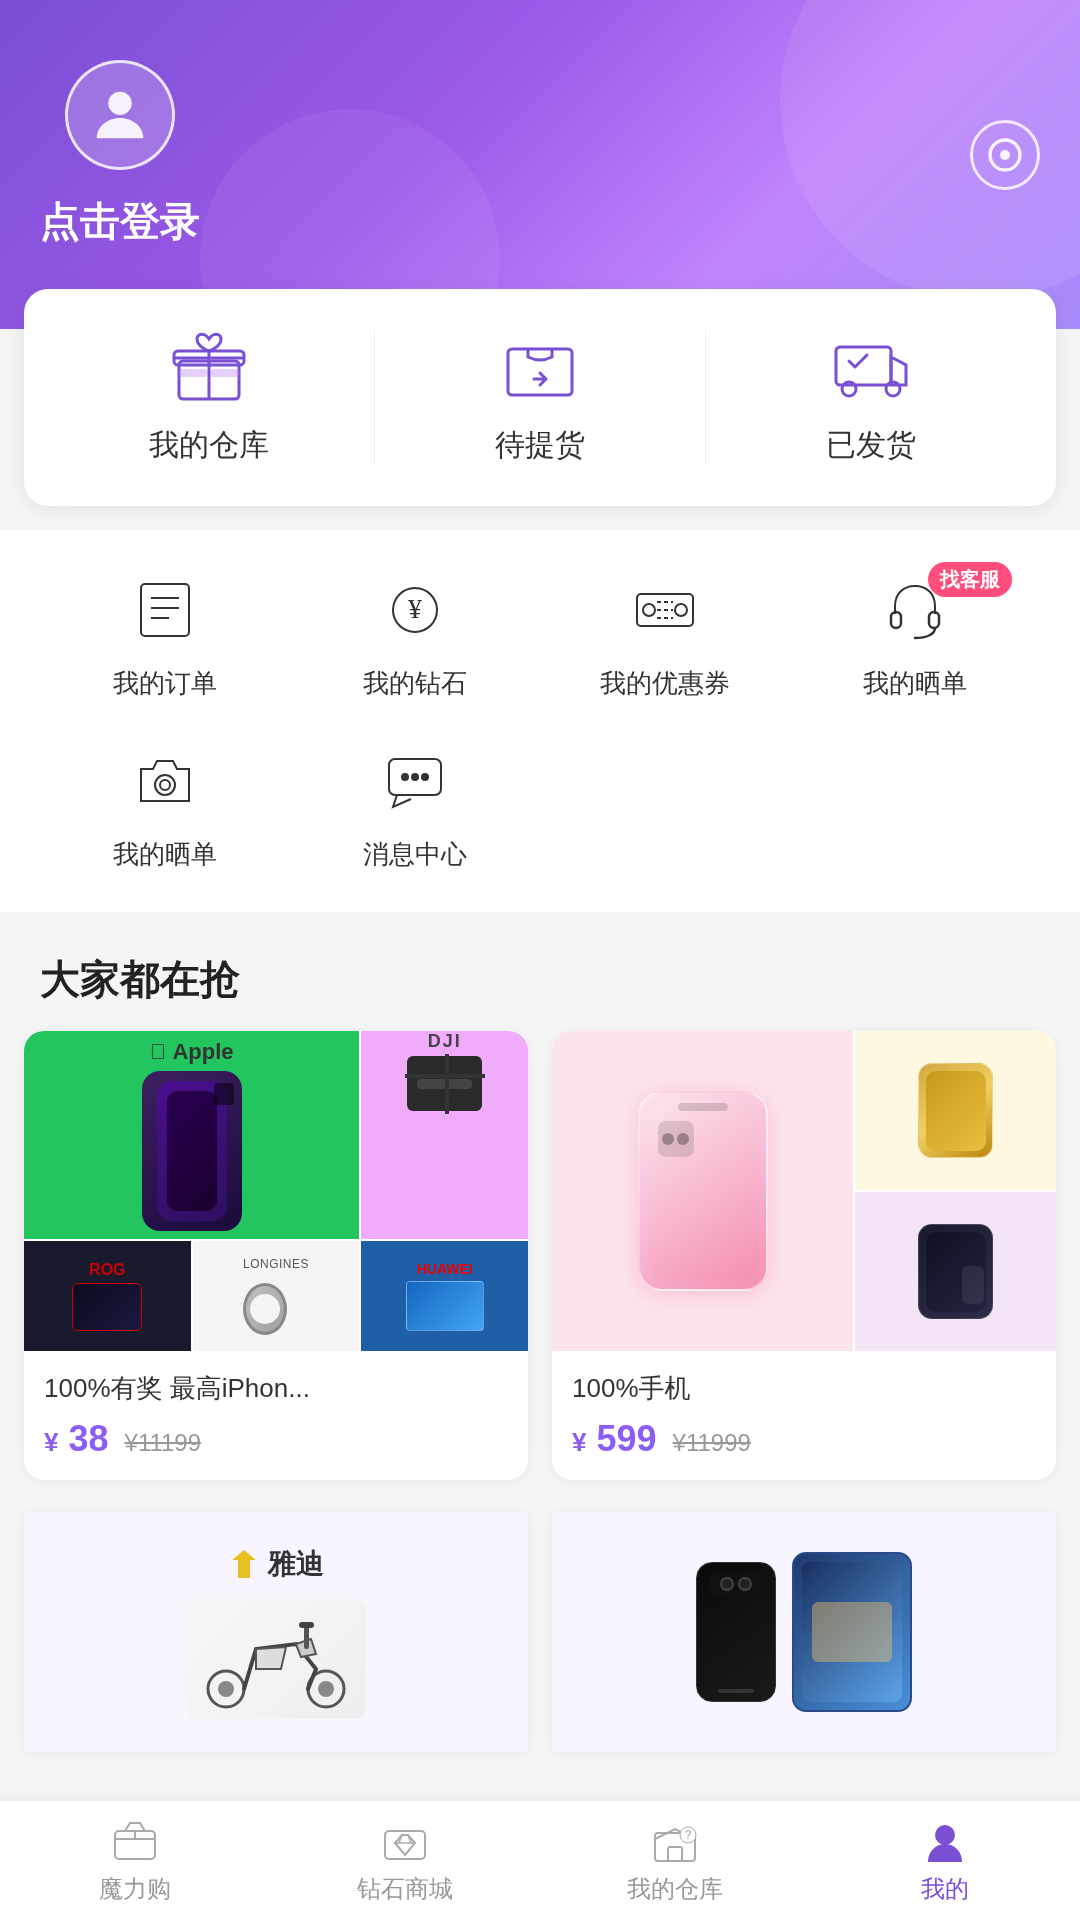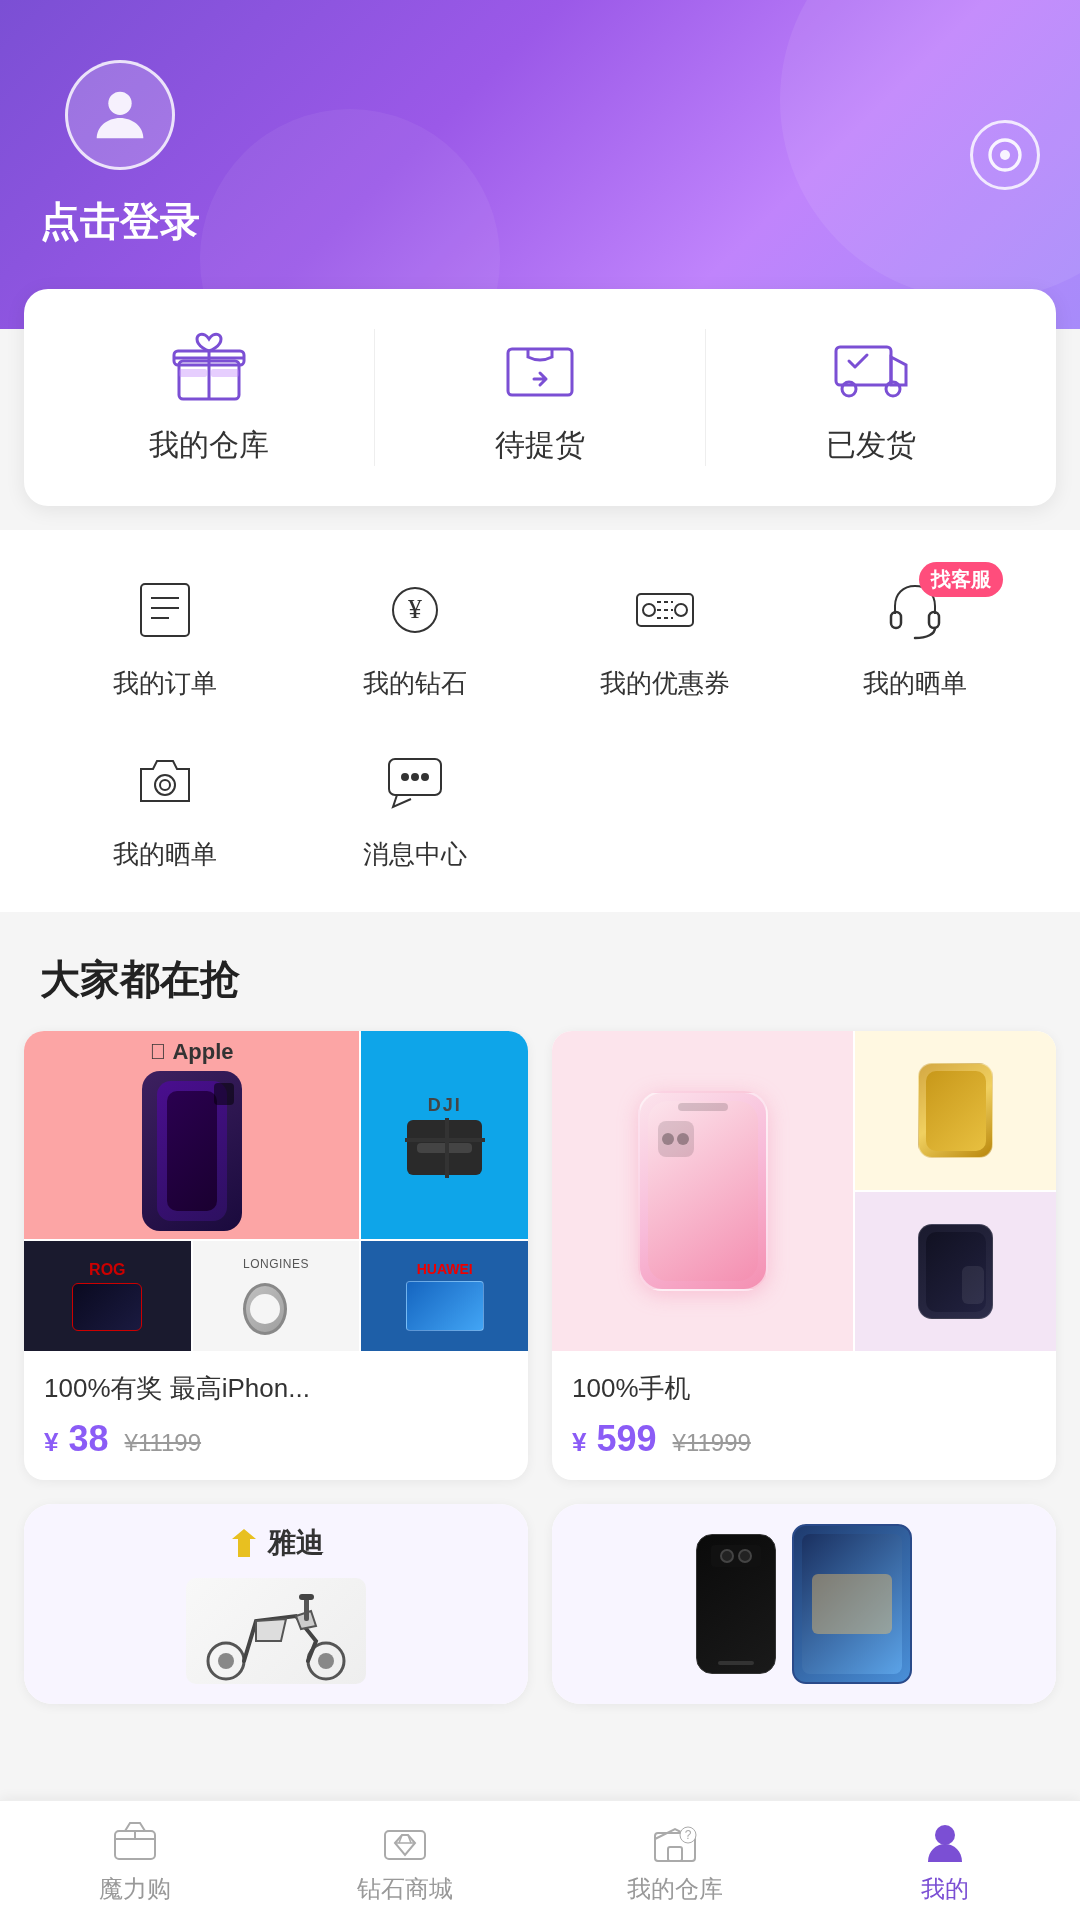--- a/index.html
+++ b/index.html
@@ -141,21 +141,21 @@
       stroke-width: 2;
       width: 64px; height: 64px;
     }
     .menu-item-label {
       font-size: 26px;
       color: #333;
     }
     .badge-kefu {
       position: absolute;
       top: -8px;
-      right: 37px;
+      right: 28px;
       background: #ff4d7c;
       color: white;
       font-size: 20px;
       padding: 4px 12px;
       border-radius: 20px;
       font-weight: 600;
     }
 
     
     .section-title {
@@ -186,32 +186,32 @@
     .collage-left {
       display: grid;
       grid-template-rows: 1fr 1fr;
       grid-template-columns: 1fr 1fr 1fr;
       height: 320px;
       gap: 2px;
     }
     .collage-main {
       grid-row: 1;
       grid-column: 1 / 3;
-      background: #fca5a5;
+      background: #22c55e;
       display: flex;
       align-items: center;
       justify-content: center;
       padding: 8px;
     }
     .collage-top-right {
       grid-row: 1;
       grid-column: 3;
-      background: #0ea5e9;
-      display: flex;
-      align-items: center;
+      background: #f0abfc;
+      display: flex;
+      align-items: flex-start;
       justify-content: center;
     }
     .collage-bottom-left {
       background: #1a1a2e;
       display: flex;
       align-items: center;
       justify-content: center;
     }
     .collage-bottom-mid {
       background: #f5f5f5;
@@ -289,24 +289,25 @@
 
     
     .product-grid-bottom {
       display: grid;
       grid-template-columns: 1fr 1fr;
       gap: 24px;
       padding: 0 24px 120px 24px;
     }
     .product-card-bottom {
       background: white;
-      border-radius: 28px;
+      border-radius: 4px;
       overflow: hidden;
       box-shadow: 0 2px 12px rgba(0,0,0,0.06);
-      height: 200px;
+      height: 240px;
+      margin-top: 8px;
     }
     .bottom-card-images {
       height: 100%;
       background: #f8f5ff;
       display: flex;
       align-items: center;
       justify-content: center;
       flex-direction: column;
       gap: 8px;
       padding: 20px;

